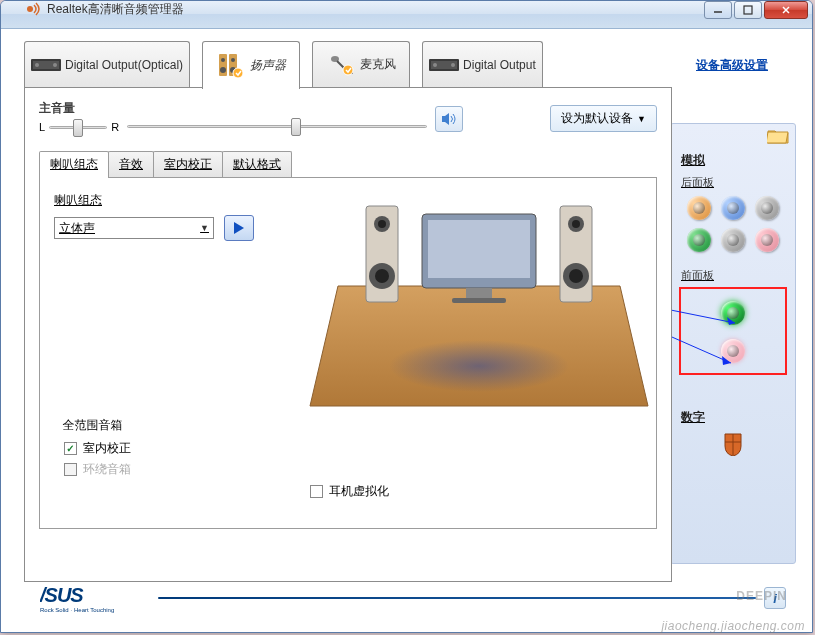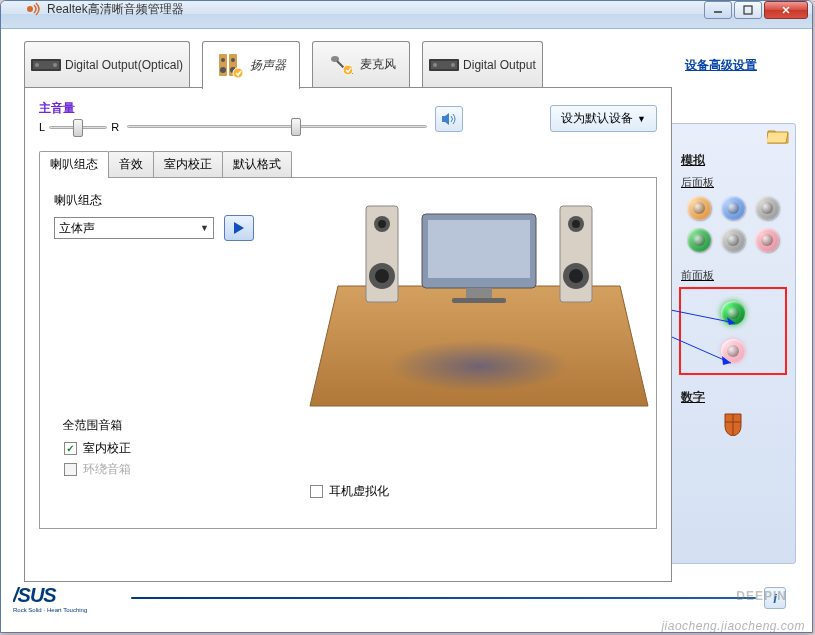--- a/index.html
+++ b/index.html
@@ -14,21 +14,21 @@
 .winbtn.min { background: linear-gradient(#e8f0fa,#c8daf0); }
 
 .content { position: absolute; left: 8px; top: 34px; right: 8px; bottom: 8px; background: #fff; }
 .maintabs { position: absolute; left: 15px; top: 6px; display: flex; gap: 12px; }
 .maintab { min-width: 98px; height: 46px; border: 1px solid #8c8c8c; border-bottom: none; background: linear-gradient(#f8f8f8,#e6e6e6); display: flex; align-items: center; justify-content: center; gap: 4px; font-size: 12px; color: #333; padding: 0 6px; border-radius: 3px 3px 0 0; position: relative; }
 .maintab.active { background: #fff; z-index: 3; height: 48px; font-style: italic; }
 .maintab .ticon { width: 30px; height: 24px; display: flex; align-items: center; justify-content: center; }
 
 .mainpanel { position: absolute; left: 15px; top: 52px; width: 648px; height: 495px; border: 1px solid #8c8c8c; background: #fff; z-index: 2; padding: 12px 14px; }
 
-.advlink { position: absolute; right: 47px; top: 22px; color: #0645ad; text-decoration: underline; font-size: 12px; font-weight: bold; }
+.advlink { position: absolute; right: 36px; top: 22px; color: #0645ad; text-decoration: underline; font-size: 12px; font-weight: bold; }
 
 .sidepanel { position: absolute; right: 8px; top: 88px; width: 126px; bottom: 60px; background: linear-gradient(#e8eefa,#d4e0f2); border: 1px solid #b5c5e0; border-radius: 3px; padding: 8px 6px; text-decoration: underline; }
 .foldericn { position:absolute; right:6px; top:4px; width:22px; height:16px; }
 .sp-section { font-size: 12px; font-weight: bold; color: #222; margin: 20px 0 6px 4px; }
 .sp-section:first-child { margin-top: 24px; }
 .jacks { display: flex; flex-wrap: wrap; gap: 8px 10px; padding-left: 10px; }
 .jack { width: 24px; height: 24px; border-radius: 50%; box-shadow: inset 1px 1px 3px rgba(255,255,255,.8), 1px 1px 2px rgba(0,0,0,.3); position: relative; }
 .jack::after { content:''; position:absolute; left:6px; top:6px; width:12px; height:12px; border-radius:50%; background: radial-gradient(circle at 35% 35%, rgba(255,255,255,.6), rgba(0,0,0,.5)); }
 .jack.orange { background: radial-gradient(circle at 30% 30%, #ffd4a0, #d88830); }
 .jack.blue { background: radial-gradient(circle at 30% 30%, #b0d0ff, #5080d0); }
@@ -37,30 +37,30 @@
 .jack.pink { background: radial-gradient(circle at 30% 30%, #ffc8d0, #e08898); }
 .jack.greenb { background: radial-gradient(circle at 30% 30%, #50ff70, #006818); box-shadow: 0 0 6px #30c040, inset 1px 1px 3px rgba(255,255,255,.9); }
 .jack.pinkb { background: radial-gradient(circle at 30% 30%, #ffd8e0, #f0a0b0); box-shadow: 0 0 4px rgba(240,140,160,.6), inset 1px 1px 3px rgba(255,255,255,.9); }
 
 .frontbox { border: 2px solid #ff2020; padding: 6px 4px 10px; margin: 4px 2px 0; }
 .frontjacks { display:flex; flex-direction:column; gap:14px; align-items:center; margin-top:6px; }
 
 .digitalshield { width:20px; height:24px; margin: 6px auto 0; display:block; }
 
 .volrow { display: flex; align-items: center; gap: 8px; margin-bottom: 14px; }
-.vollabel { font-size: 12px; font-weight: bold; color: #6d28d9; }
+.vollabel { font-size: 12px; font-weight: bold; color: #404040; }
 .balancegrp { display:flex; flex-direction:column; }
 .bal { display:flex; align-items:center; gap:4px; font-size:11px; }
 .slider { height: 20px; position: relative; }
 .slider .track { position:absolute; left:0; right:0; top:9px; height:3px; background:#e0e0e0; border:1px solid #aaa; border-radius:2px; }
 .slider .thumb { position:absolute; top:2px; width:10px; height:18px; background:linear-gradient(#f8f8f8,#d0d0d0); border:1px solid #888; border-radius:2px; }
 .volbtn { width:28px; height:26px; border:1px solid #9bb5d2; border-radius:3px; background:linear-gradient(#f5faff,#dce8f6); display:flex; align-items:center; justify-content:center; }
 .defbtn { padding: 4px 10px; font-size:12px; border:1px solid #9bb5d2; border-radius:3px; background:linear-gradient(#f5faff,#e0ecf8); display:flex; align-items:center; gap:4px; }
 
-.subtabs { position: relative; margin-top: 10px; }
+.subtabs { position: relative; margin-top: 10px; text-decoration: underline; }
 .subtabbar { display:flex; position:relative; z-index:2; }
 .subtab { padding: 4px 10px; font-size:12px; border:1px solid #9c9c9c; border-bottom:none; background:linear-gradient(#f5f5f5,#e4e4e4); margin-right:-1px; border-radius: 2px 2px 0 0; }
 .subtab.active { background:#fff; position:relative; }
 .subtab.active::after { content:''; position:absolute; left:0; right:0; bottom:-1px; height:1px; background:#fff; }
 .subpanel { border:1px solid #9c9c9c; padding:14px; height: 352px; position:relative; background:#fff; }
 
 .cfglabel { font-size:12px; margin-bottom:6px; }
 .cfgrow { display:flex; align-items:center; gap:10px; margin-bottom:12px; }
 .combo { width:160px; height:22px; border:1px solid #888; font-size:12px; padding:2px 4px; background:#fff; display:flex; align-items:center; justify-content:space-between; }
 .combo::after { content:'▼'; font-size:9px; color:#333; }
@@ -73,21 +73,21 @@
 
 .fullrange { position:absolute; left:14px; bottom:46px; font-size:12px;text-align:center; }
 .fullrange .hdr { margin-bottom:6px; }
 .chk { display:flex; align-items:center; gap:6px; margin:4px 0 4px 10px; }
 .chkbox { width:13px; height:13px; border:1px solid #888; background:#fff; display:flex; align-items:center; justify-content:center; font-size:10px; color:#1a8030; font-weight:bold; }
 .chk.disabled { color:#aaa; }
 .chk.disabled .chkbox { background:#f4f4f4; }
 
 .virt { position:absolute; left:270px; bottom:28px; display:flex; align-items:center; gap:6px; font-size:12px; }
 
-.footer { position:absolute; left:4px; bottom:10px; right:18px; display:flex; align-items:center; }
+.footer { position:absolute; left:31px; bottom:10px; right:18px; display:flex; align-items:center; }
 .asuslogo { width:110px; height:32px; }
 .footerline { flex:1; height:2px; background:linear-gradient(to right, #003a7a, #2060a8); margin-left:8px; border-radius:1px; }
 .infobtn { width:22px; height:22px; border:1px solid #9bb5d2; border-radius:3px; background:linear-gradient(#f0f8ff,#d8e6f4); display:flex; align-items:center; justify-content:center; font-style:italic; font-weight:bold; color:#2060a8; font-size:13px; margin-left:8px; }
 
 .watermark { position:absolute; right:10px; bottom:2px; font-size:12px; color:rgba(120,120,120,0.55); font-style:italic; letter-spacing:0.5px; }
 .watermark2 { position:absolute; right:28px; bottom:32px; font-size:12px; color:rgba(120,120,120,0.45); font-weight:bold; letter-spacing:1px; }
 </style>
 </head>
 <body>
 
@@ -293,21 +293,21 @@
         <div class="jack gray"></div>
         <div class="jack pink"></div>
       </div>
       <div style="font-size:11px;color:#333;margin:16px 0 4px 4px">前面板</div>
       <div class="frontbox">
         <div class="frontjacks">
           <div class="jack greenb"></div>
           <div class="jack pinkb"></div>
         </div>
       </div>
-      <div class="sp-section" style="margin-top:14px">数字</div>
+      <div class="sp-section" style="margin-top:34px">数字</div>
       <svg class="digitalshield" viewBox="0 0 20 24">
           <path d="M2 2 h16 v12 q0 8 -8 10 q-8 -2 -8 -10 z" fill="#d86828" stroke="#8c3c10"></path>
           <line x1="10" y1="2" x2="10" y2="23" stroke="#8c3c10"></line>
           <line x1="2" y1="10" x2="18" y2="10" stroke="#8c3c10"></line>
         </svg>
     </div>
 
     <div class="annot" style="left:554px; top:255px">
       <span>图标变亮,</span><br><span>表示可用</span>
     </div>

